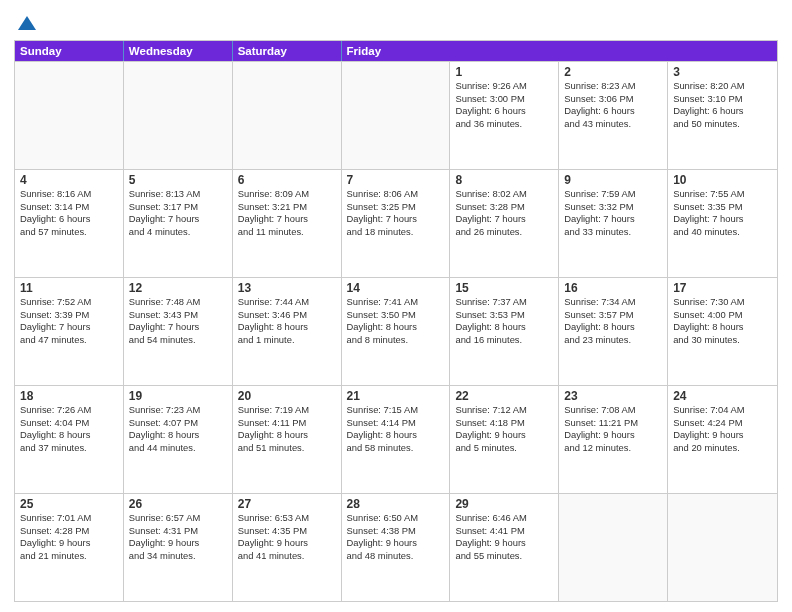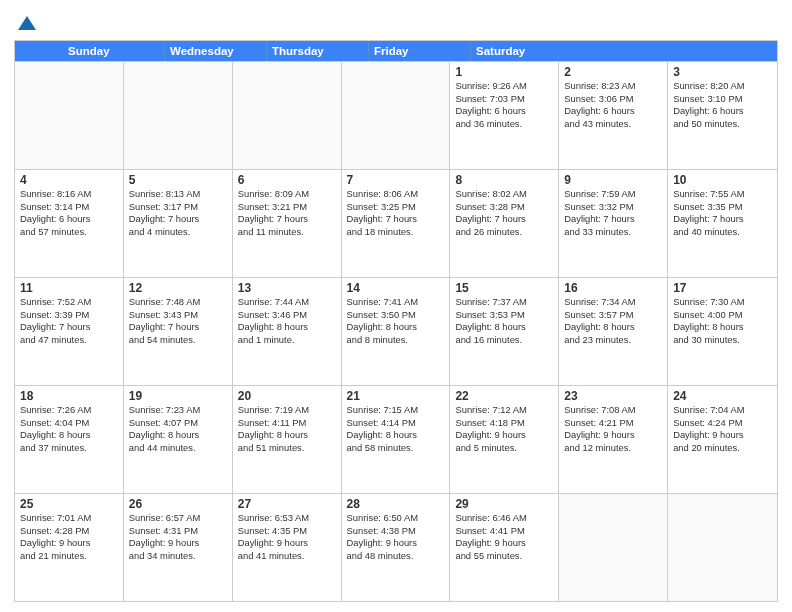--- a/index.html
+++ b/index.html
@@ -52,22 +52,21 @@
     }
     .calendar {
       flex: 1;
       display: flex;
       flex-direction: column;
       border: 1px solid #ccc;
     }
     .cal-header {
       display: grid;
       grid-template-columns: repeat(7, 1fr);
-      background: #3b82f6;
-      padding-left: 48px;
+      background: #6d28d9;
     }
     .cal-header-cell {
       color: #fff;
       font-size: 11.5px;
       font-weight: bold;
       padding: 4px 5px;
       text-align: left;
       border-right: 1px solid #5590cc;
     }
     .cal-header-cell:last-child { border-right: none; }
@@ -124,34 +123,33 @@
     <div class="title-block">
       <div class="month-title"></div>
       <div class="subtitle"></div>
     </div>
   </div>
 
   <div class="calendar">
     <div class="cal-header">
     <div class="cal-header-cell">Sunday</div>
         <div class="cal-header-cell">Wednesday</div>
-        <div class="cal-header-cell">Thursday</div>
+        <div class="cal-header-cell">Saturday</div>
         <div class="cal-header-cell">Friday</div>
-        <div class="cal-header-cell">Saturday</div>
       </div>
     <div class="cal-body">
     <div class="cal-row">
           <div class="cal-cell empty"></div>
           <div class="cal-cell empty"></div>
           <div class="cal-cell empty"></div>
           <div class="cal-cell empty"></div>
           <div class="cal-cell">
             <span class="day-num">1</span>
             <span class="cell-line">Sunrise: 9:26 AM</span>
-            <span class="cell-line">Sunset: 7:03 PM</span>
+            <span class="cell-line">Sunset: 3:00 PM</span>
             <span class="cell-line">Daylight: 6 hours</span>
             <span class="cell-line">and 36 minutes.</span>
           </div>
           <div class="cal-cell">
             <span class="day-num">2</span>
             <span class="cell-line">Sunrise: 8:23 AM</span>
             <span class="cell-line">Sunset: 3:06 PM</span>
             <span class="cell-line">Daylight: 6 hours</span>
             <span class="cell-line">and 43 minutes.</span>
           </div>
@@ -297,21 +295,21 @@
           <div class="cal-cell">
             <span class="day-num">22</span>
             <span class="cell-line">Sunrise: 7:12 AM</span>
             <span class="cell-line">Sunset: 4:18 PM</span>
             <span class="cell-line">Daylight: 9 hours</span>
             <span class="cell-line">and 5 minutes.</span>
           </div>
           <div class="cal-cell">
             <span class="day-num">23</span>
             <span class="cell-line">Sunrise: 7:08 AM</span>
-            <span class="cell-line">Sunset: 4:21 PM</span>
+            <span class="cell-line">Sunset: 11:21 PM</span>
             <span class="cell-line">Daylight: 9 hours</span>
             <span class="cell-line">and 12 minutes.</span>
           </div>
           <div class="cal-cell">
             <span class="day-num">24</span>
             <span class="cell-line">Sunrise: 7:04 AM</span>
             <span class="cell-line">Sunset: 4:24 PM</span>
             <span class="cell-line">Daylight: 9 hours</span>
             <span class="cell-line">and 20 minutes.</span>
           </div>

